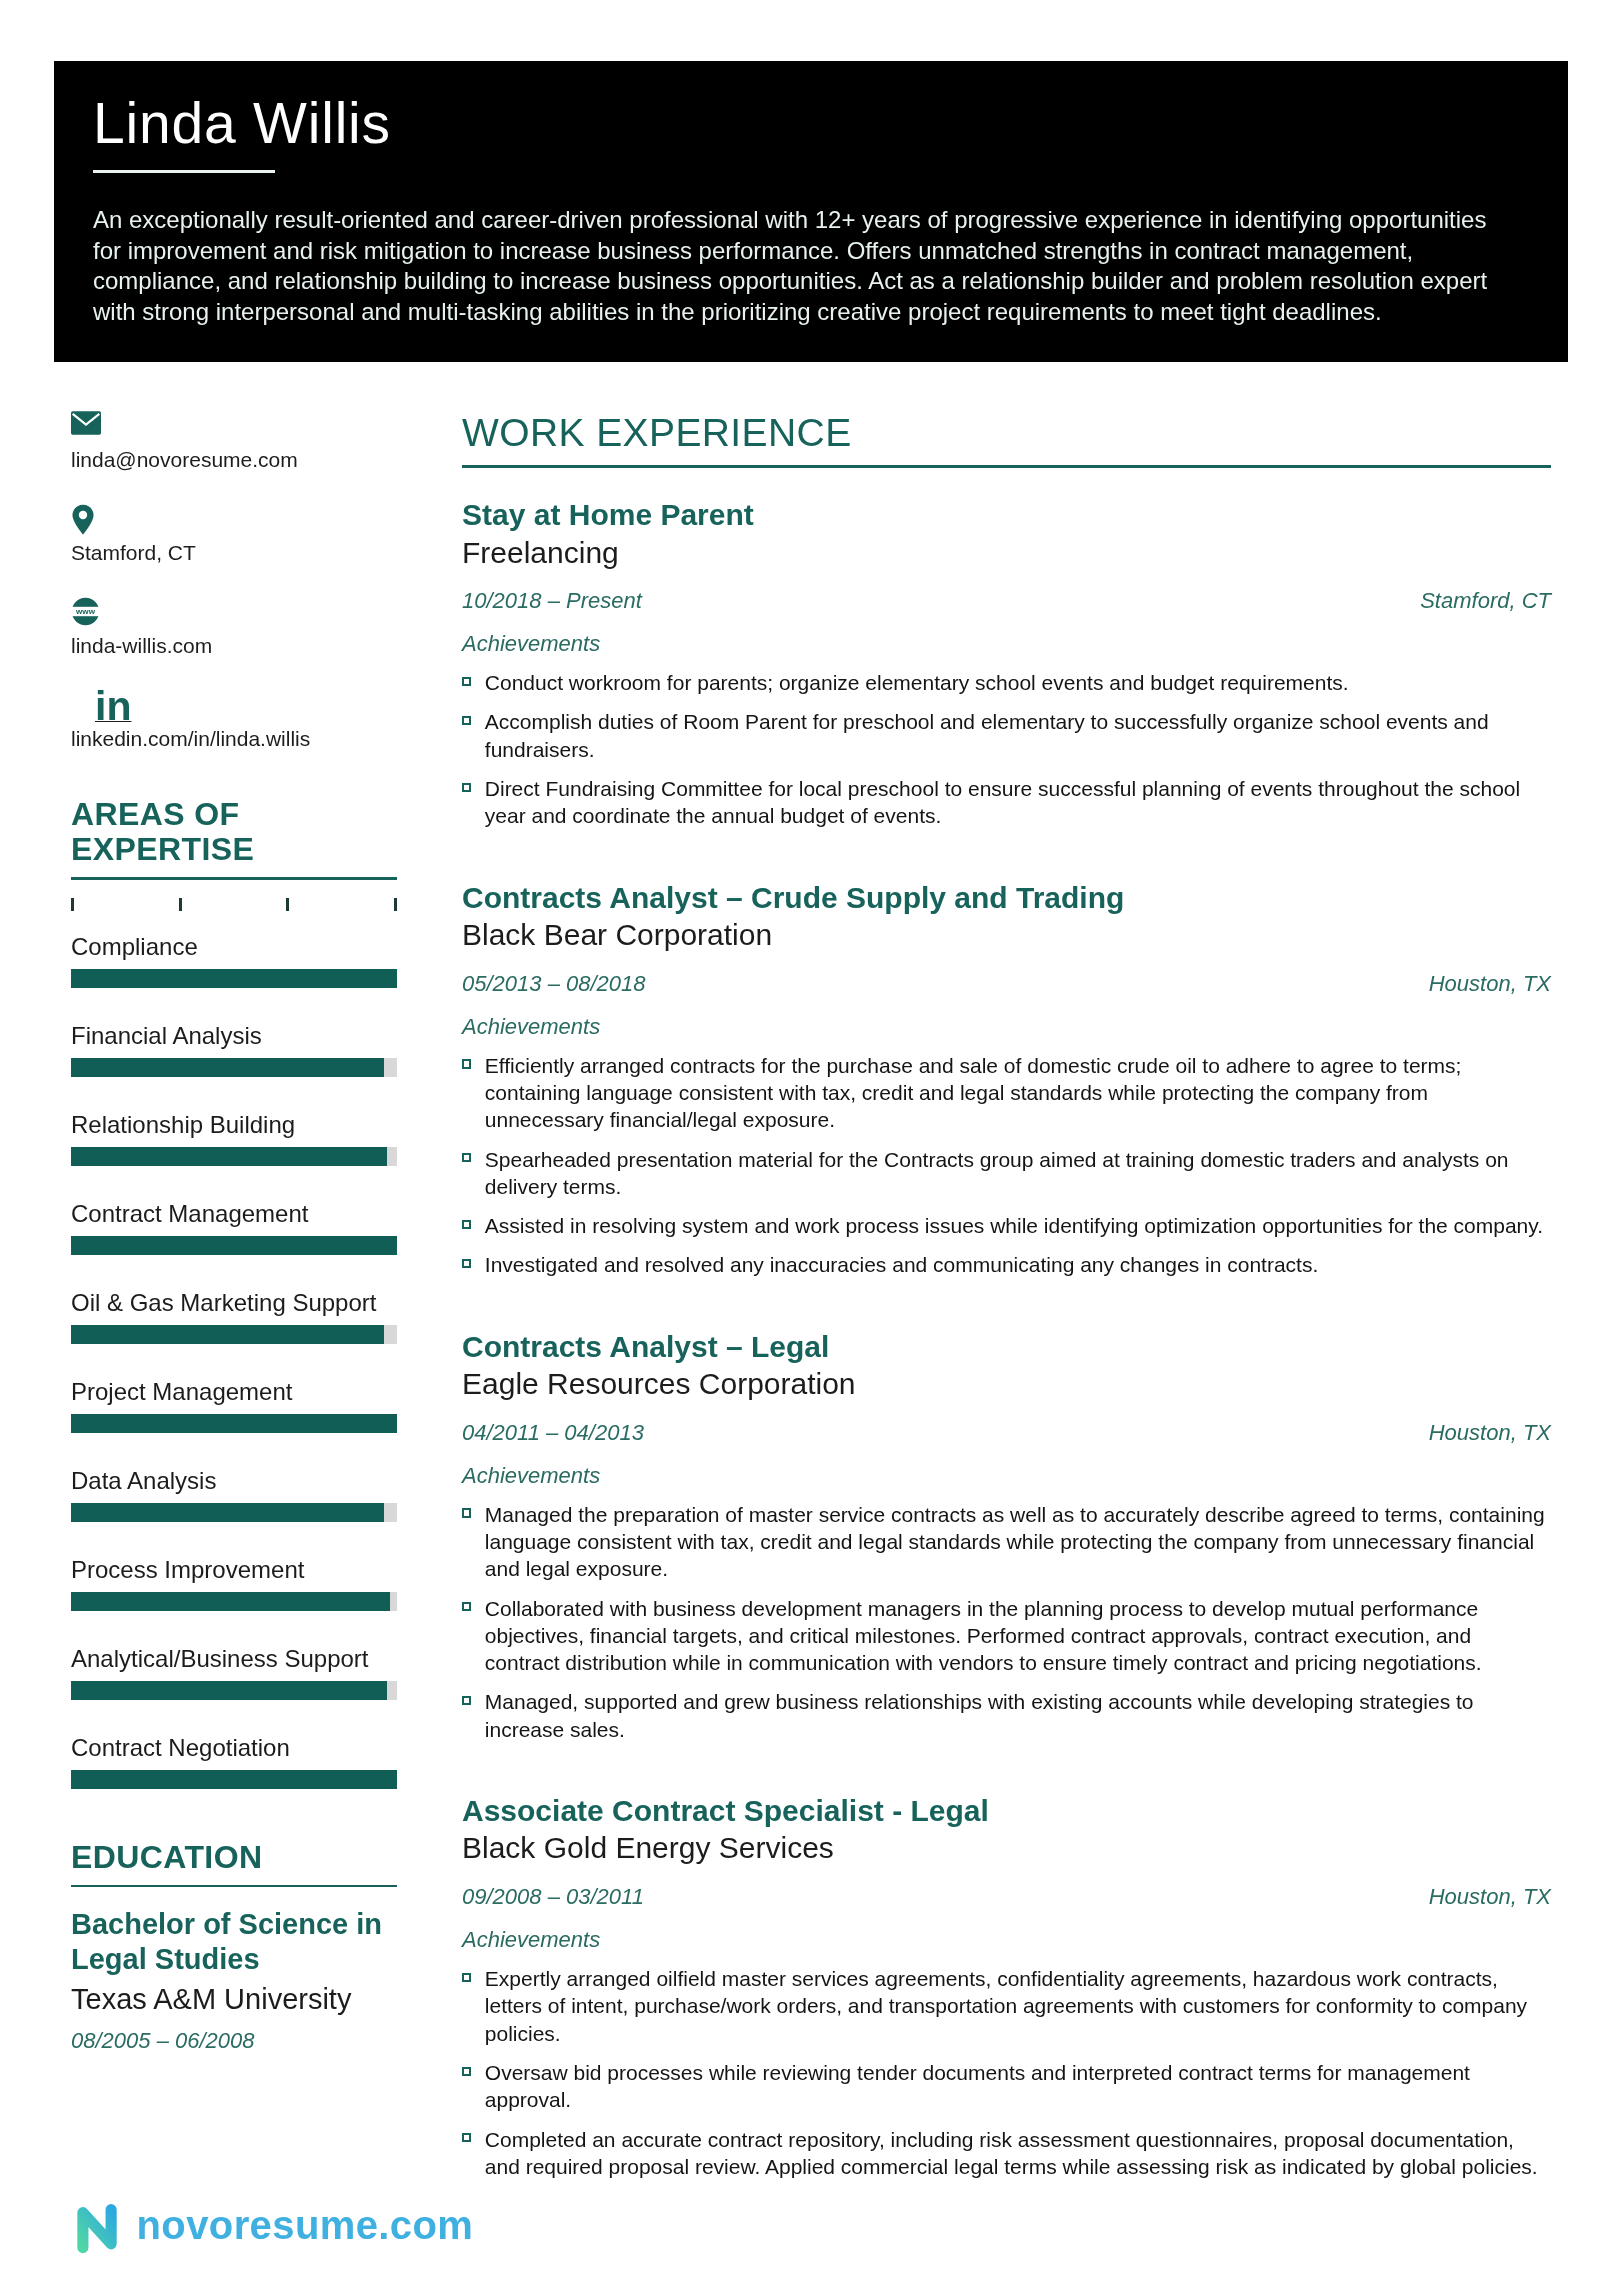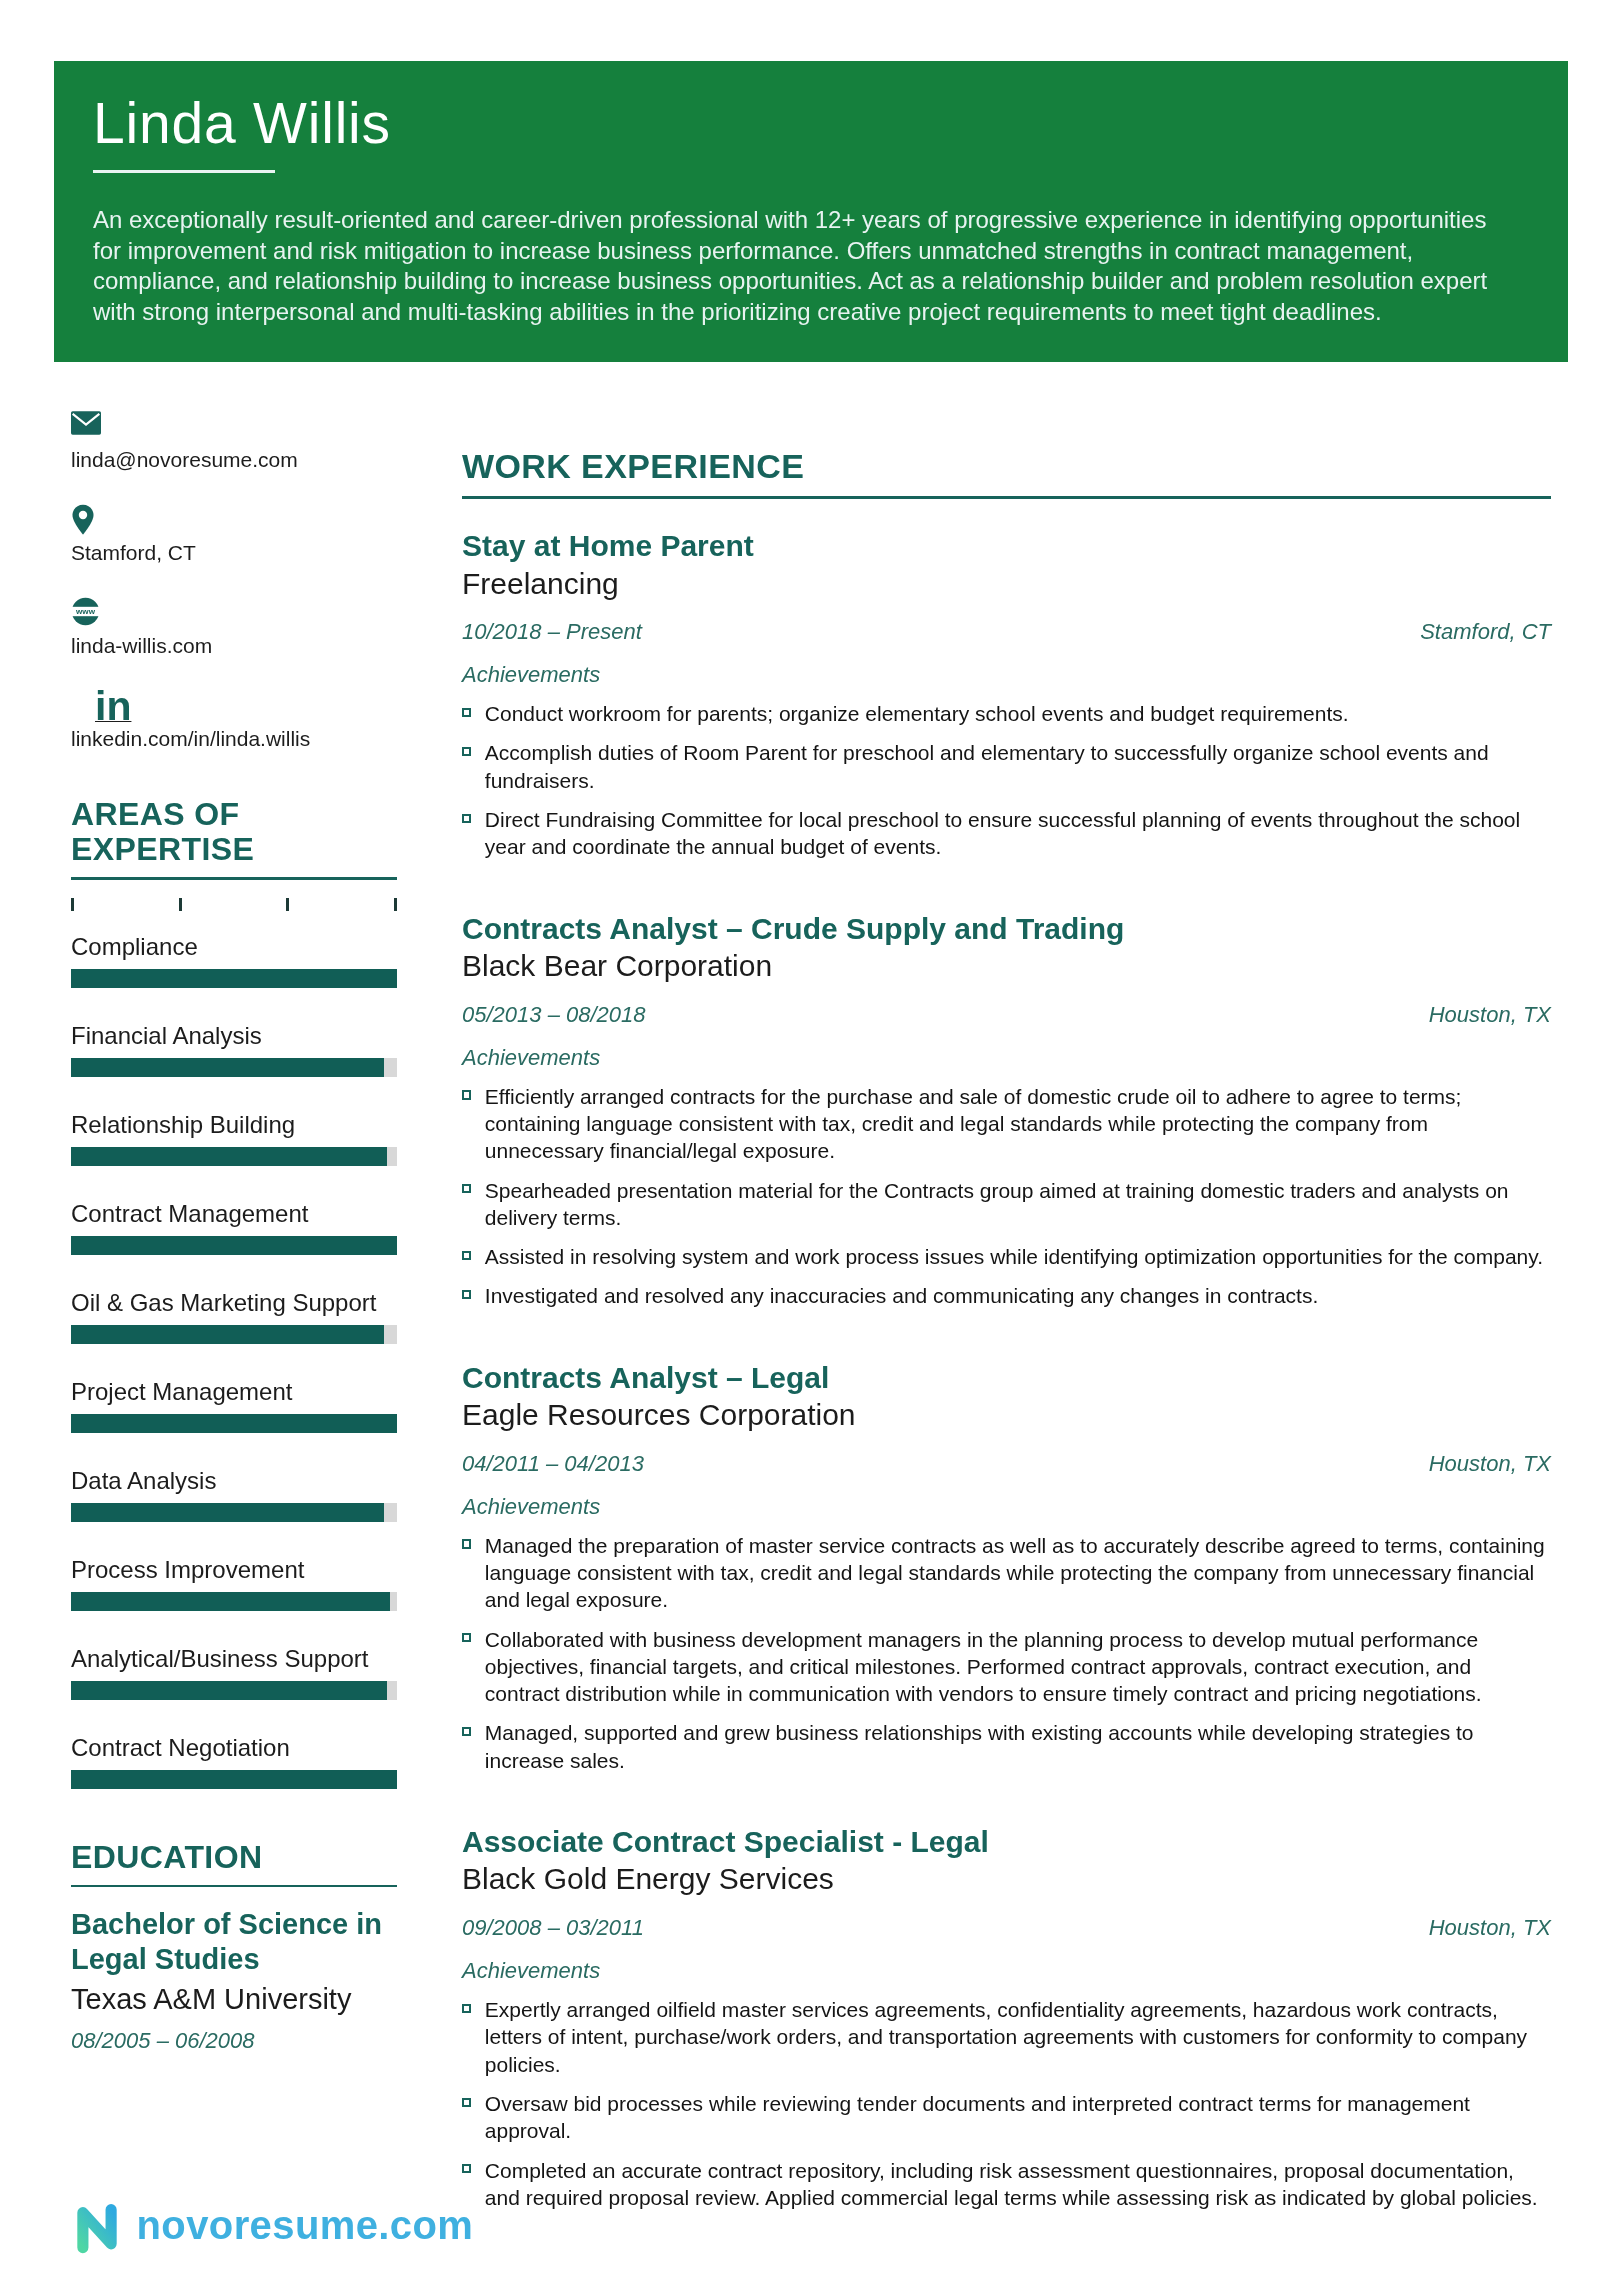--- a/index.html
+++ b/index.html
@@ -1,21 +1,21 @@
 <!DOCTYPE html>
 <html style="font-size:13.5px"><head>
 <meta charset="utf-8">
 <style>
   * { margin:0; padding:0; box-sizing:border-box; }
   html,body { background:#ffffff; }
   body { font-family:"Liberation Sans", sans-serif; color:#1d1d1d; }
   .page { position:relative; width:1622px; height:2295px; background:#fff; overflow:hidden; }
 
   
-  .band { margin:61px 54px 0; background:#15803d; color:#edf6f4; padding:29px 39px 34px; }
+  .band { margin:61px 54px 0; background:#000000; color:#edf6f4; padding:29px 39px 34px; }
   .band .name { font-size:57px; font-weight:400; letter-spacing:0.8px; color:#ffffff; }
   .band .name-rule { width:182px; height:3.4px; background:#e9f4f2; margin-top:13.5px; }
   .band .summary { margin-top:32px; font-size:24px; line-height:1.28; max-width:1419px; color:#e8f3f1; }
 
   
   .content { display:flex; margin:49px 71px 0; }
   .sidebar { width:326px; flex:none; margin-right:65px; }
   .main { flex:1; min-width:0; }
 
   
@@ -37,21 +37,21 @@
   .skill-track { width:100%; height:18.6px; background:#d8d8d8; }
   .skill-fill { height:100%; background:#115E56; }
 
   
   .education { margin-top:51px; }
   .edu-degree { margin-top:20px; color:#17635B; font-size:29px; font-weight:700; line-height:1.18; max-width:321px; }
   .edu-school { margin-top:6.8px; font-size:29px; color:#1c1c1c; }
   .edu-dates { margin-top:12px; font-size:22px; font-style:italic; color:#2A6B62; }
 
   
-  .main-heading { color:#17635B; font-size:34px; font-weight:700; letter-spacing:0.4px;margin-top:36px; }
+  .main-heading { color:#17635B; font-size:39px; font-weight:400; letter-spacing:0.4px; }
   .main-rule { width:100%; height:3.4px; background:#17635B; margin-top:10px; }
   .job { margin-top:30px; margin-bottom:51px; }
   .job-title { color:#17635B; font-size:30px; font-weight:700; }
   .job-company { margin-top:3.4px; font-size:30px; color:#1c1c1c; }
   .job-meta { display:flex; justify-content:space-between; margin-top:18.6px; font-size:22px; font-style:italic; color:#2A6B62; }
   .achievements-label { margin-top:17px; font-size:22px; font-style:italic; color:#2A6B62; }
   .bullets { list-style:none; margin-top:12px; }
   .bullets li { display:flex; margin-bottom:12px; }
   .bullet-marker { flex:none; width:9.3px; height:9.3px; border:2.5px solid #17635B; margin:7.6px 13.5px 0 0; }
   .bullet-text { font-size:21px; line-height:1.3; color:#151515; }

